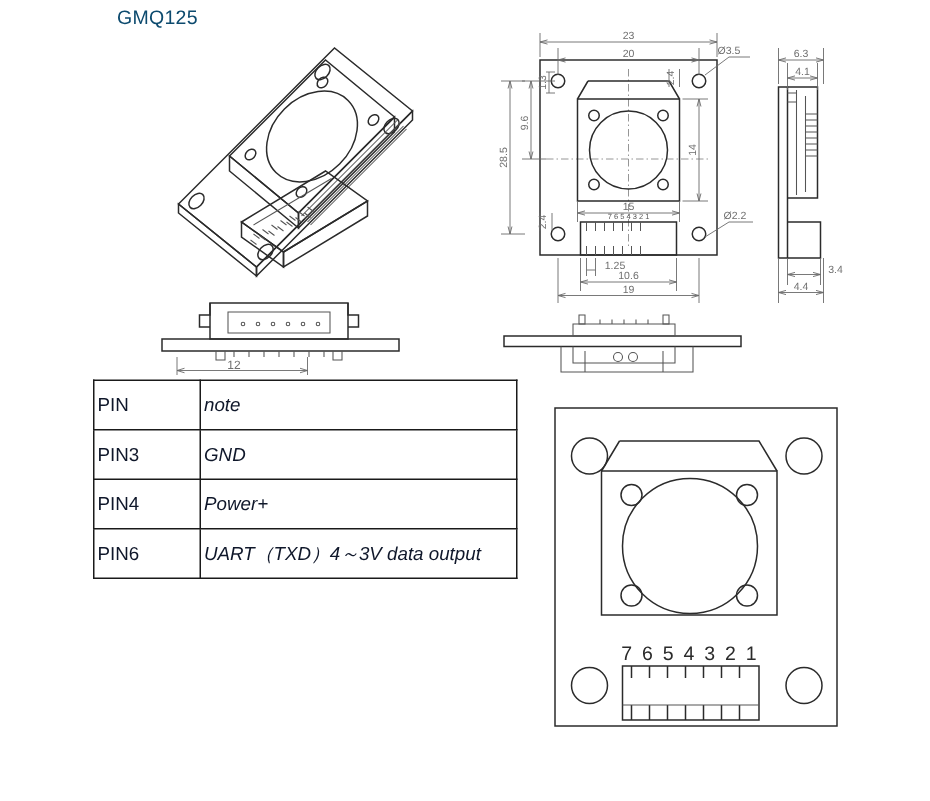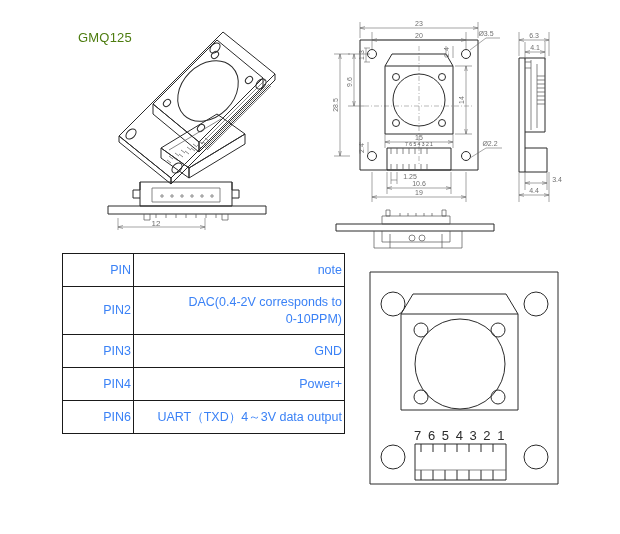--- a/index.html
+++ b/index.html
@@ -15,59 +15,58 @@
     color: #231f20;
     overflow: hidden;
   }
 
   
   #page-title {
     position: absolute;
     left: 78px;
     top: 4px;
     font-size: 13px;
-    color: #4d7c0f;
+    color: #0c4a6e;
     letter-spacing: 0.2px;
     white-space: nowrap;
-    margin-top: 26px;
   }
 
   
   .drawing-panel {
     position: absolute;
   }
   #iso-view       { left: 105px; top: 18px;  width: 175px; height: 170px; }
-  #connector-side { left: 100px; top: 172px; width: 175px; height: 62px;  }
+  #connector-side { left: 100px; top: 192px; width: 175px; height: 62px;  }
   #front-view     { left: 330px; top: 18px;  width: 180px; height: 235px; }
   #side-view      { left: 505px; top: 20px;  width: 110px; height: 205px; }
   #bottom-view    { left: 358px; top: 252px; width: 258px; height: 278px; }
 
   .drawing-panel svg { display: block; }
 
   
   #pin-table {
     position: absolute;
     left: 62px;
     top: 253px;
     width: 272px;
     border-collapse: collapse;
     table-layout: fixed;
   }
   #pin-table td {
     border: 1.3px solid #1a1a1a;
-    text-align: right;
+    text-align: left;
     vertical-align: middle;
     font-size: 12.5px;
-    color: #3b82f6;
+    color: #0f172a;
     padding: 0 2px;
     line-height: 1.35;
     height: 32px;
   }
   #pin-table td.pin-col { width: 66px; }
-  #pin-table td.note-col { width: 206px; }
+  #pin-table td.note-col { width: 206px; font-style: italic; }
   #pin-table tr.tall td { height: 47px; }
 
   
   .ln   { stroke: #2b2b2b; stroke-width: 1; fill: none; }
   .ln-t { stroke: #555;    stroke-width: 0.7; fill: none; }
   .dim  { stroke: #6a6a6a; stroke-width: 0.6; fill: none; }
   .dashln { stroke: #8a8a8a; stroke-width: 0.6; fill: none; stroke-dasharray: 5 2 1 2; }
   .dimtxt {
     font-family: "Liberation Sans", sans-serif;
     font-size: 7px;
@@ -384,27 +383,20 @@
       <text class="pinnum" x="102" y="188" text-anchor="middle">7 6 5 4 3 2 1</text>
     </g>
   </svg>
 </div>
 
 <table id="pin-table">
   <tbody>
     <tr>
       <td class="pin-col">PIN</td>
       <td class="note-col">note</td>
-    </tr>
-    <tr class="tall">
-      <td class="pin-col">PIN2</td>
-      <td class="note-col">
-        <div>DAC(0.4-2V corresponds to</div>
-        <div>0-10PPM)</div>
-      </td>
     </tr>
     <tr>
       <td class="pin-col">PIN3</td>
       <td class="note-col">GND</td>
     </tr>
     <tr>
       <td class="pin-col">PIN4</td>
       <td class="note-col">Power+</td>
     </tr>
     <tr>

